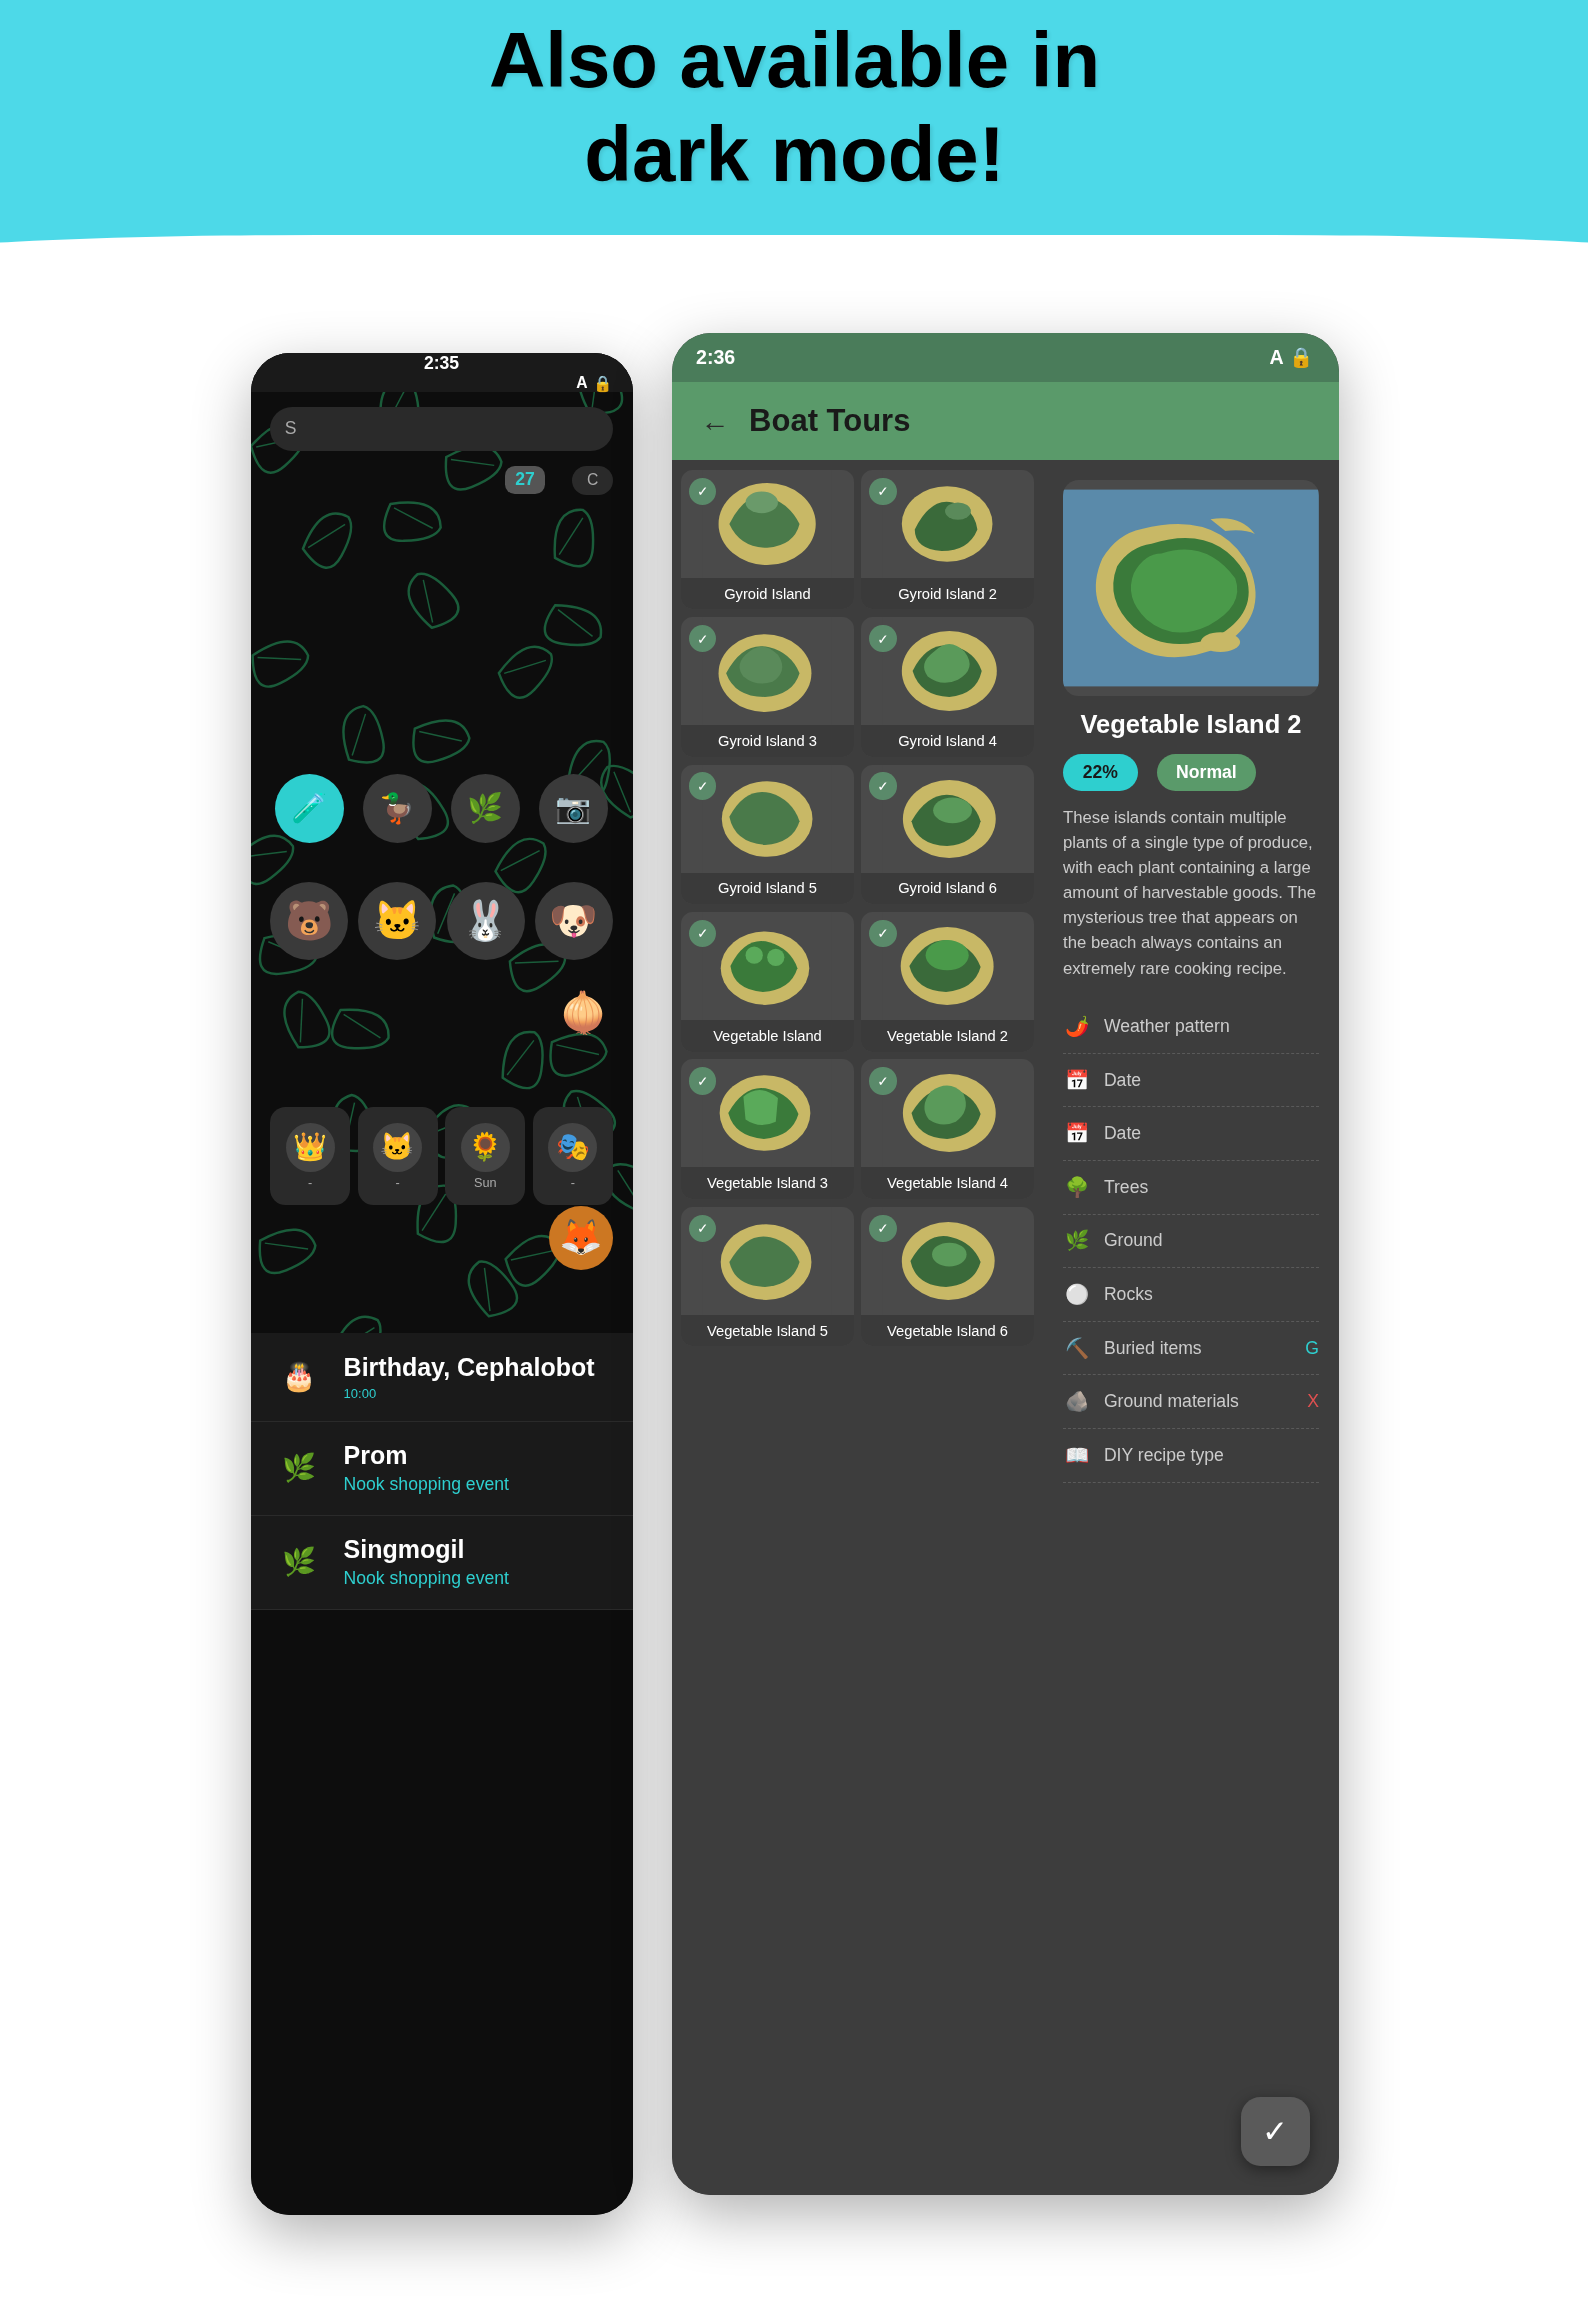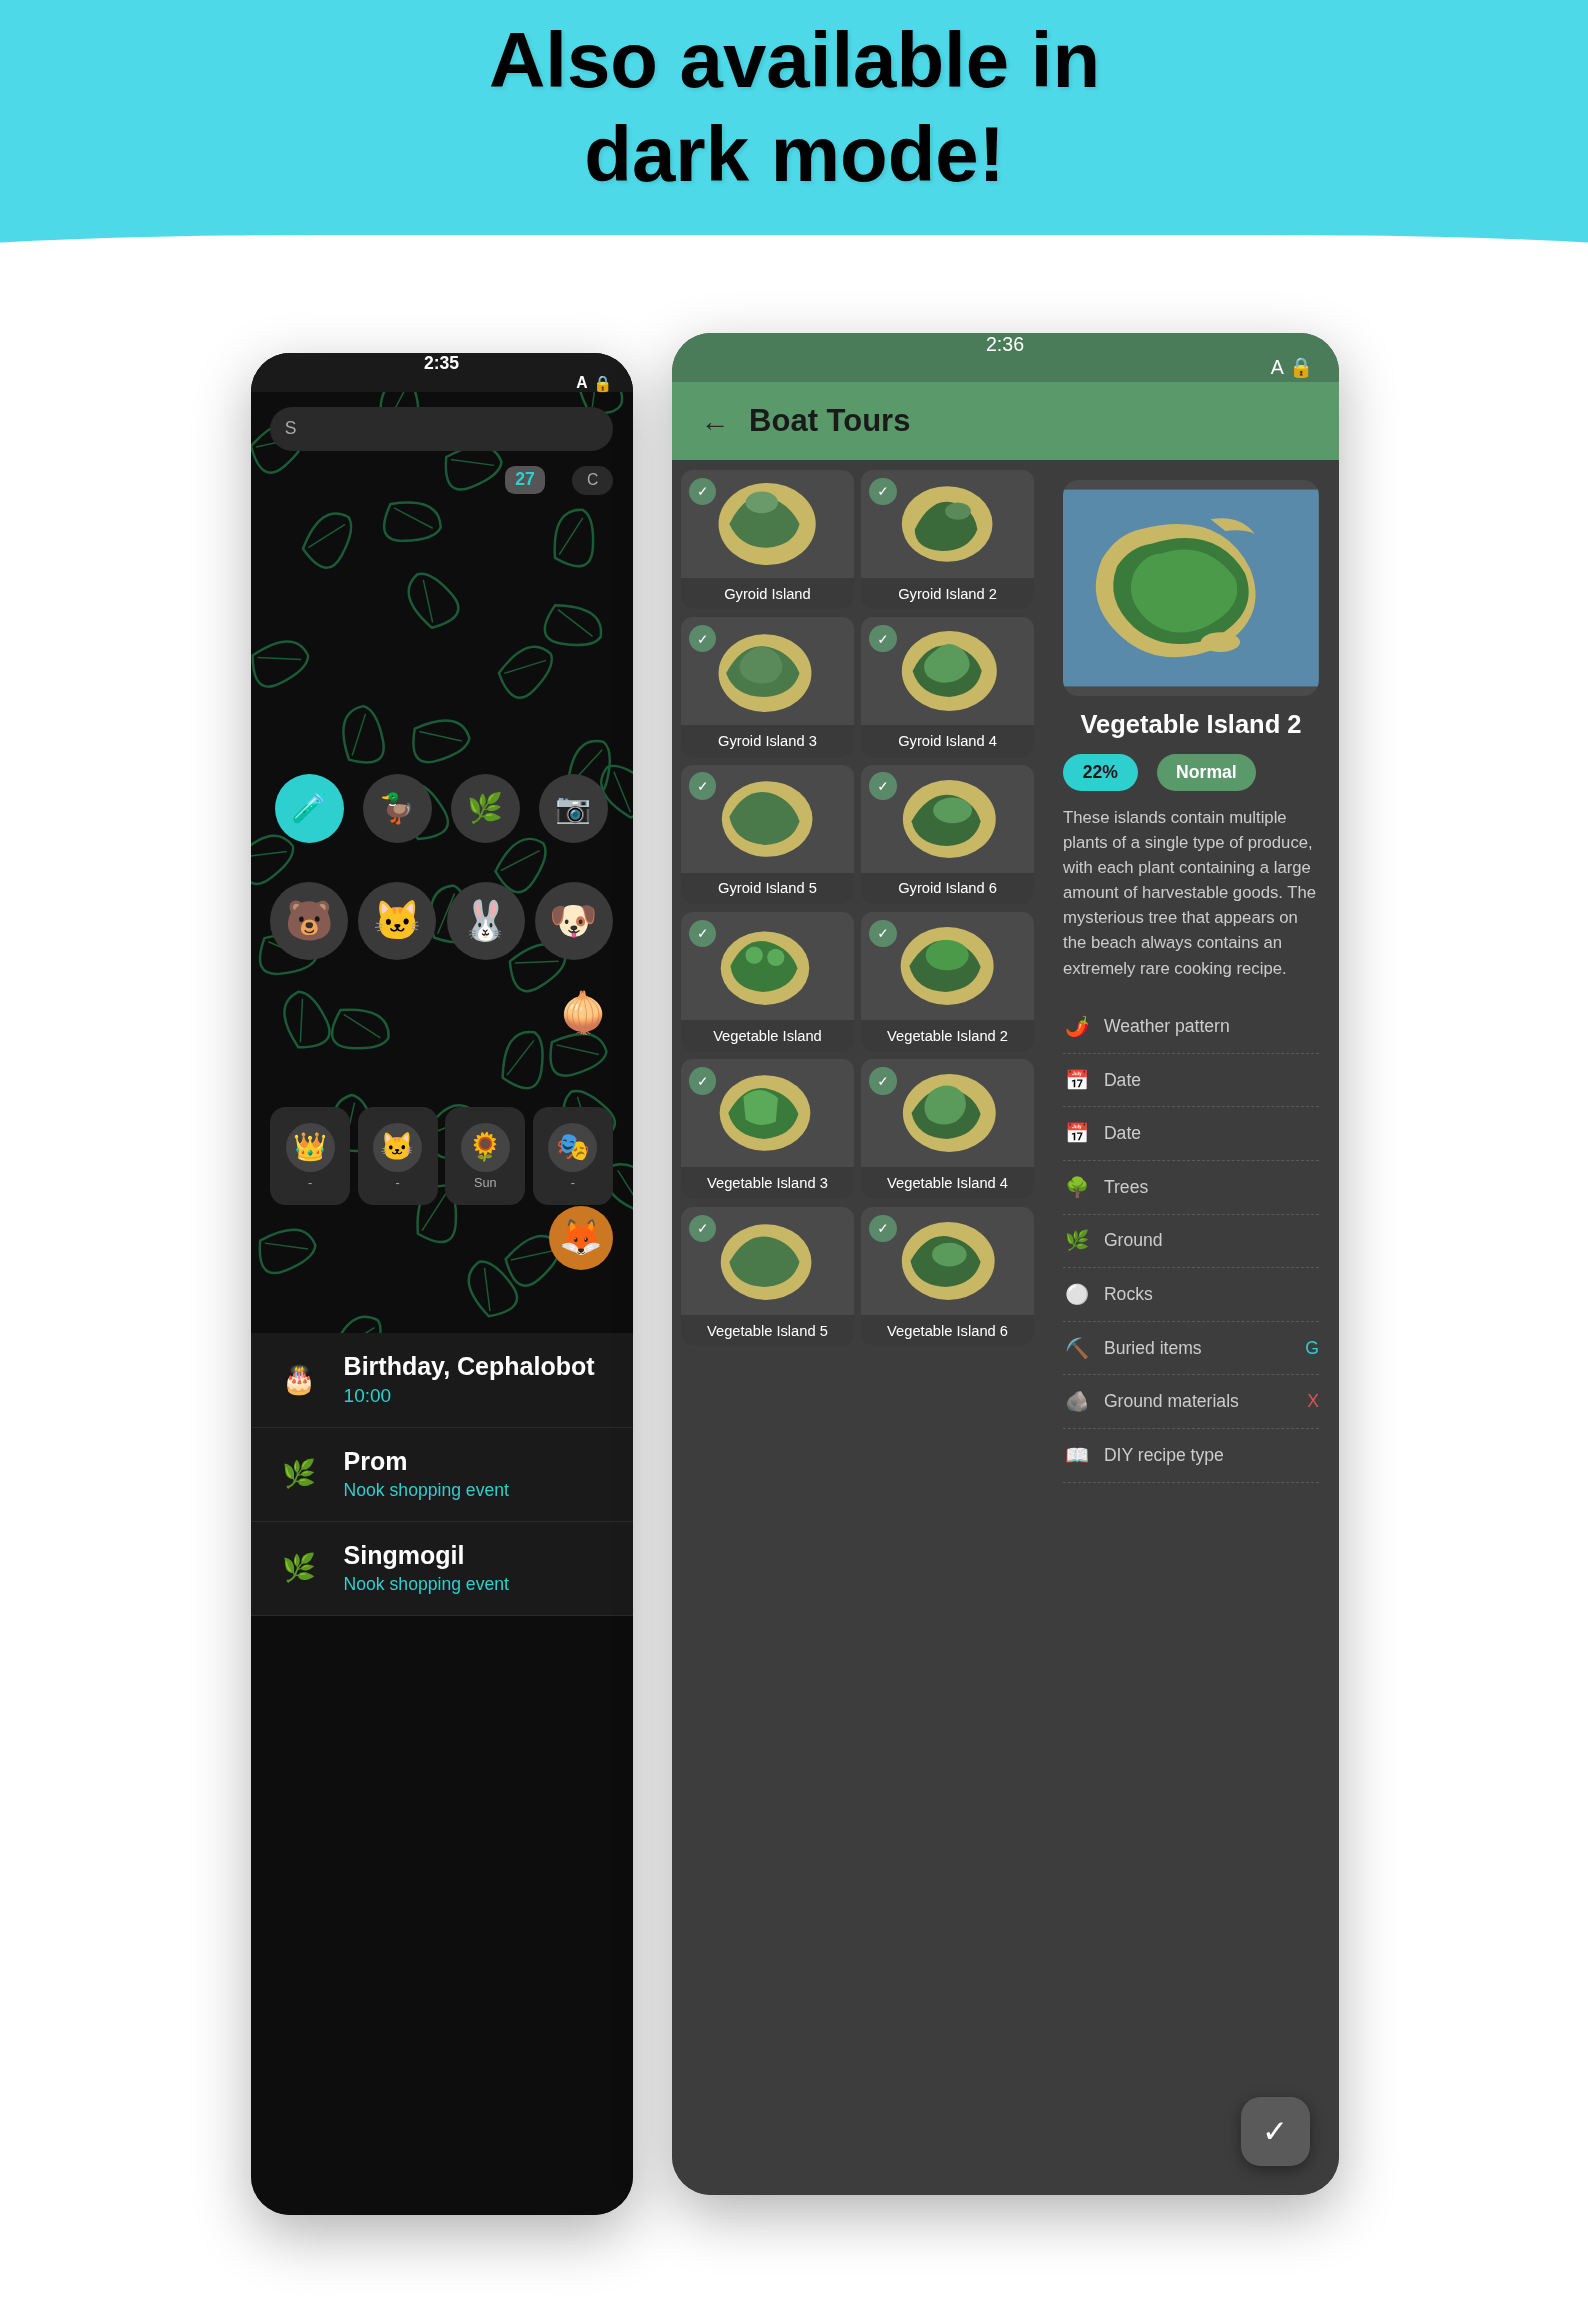--- a/index.html
+++ b/index.html
@@ -210,34 +210,33 @@
       font-size: 25px;
       font-weight: 600;
       margin-bottom: 3.9px;
     }
     .event-sub {
       color: #2ecfcf;
       font-size: 17.6px;
     }
     .event-time {
       color: #2ecfcf;
-      font-size: 19px;
+      font-size: 13px;
     }
 
     
     .right-status-bar {
       background: #4a7c5a;
       height: 49px;
       display: flex;
       align-items: center;
       padding: 0 24.5px;
       color: white;
       font-size: 19.6px;
-      font-weight: 400;
-      flex-direction: column;
+      font-weight: 700;
     }
 
     .right-header {
       background: #5a9a6a;
       height: 78px;
       display: flex;
       align-items: center;
       padding: 0 29px;
       gap: 19.6px;
     }

